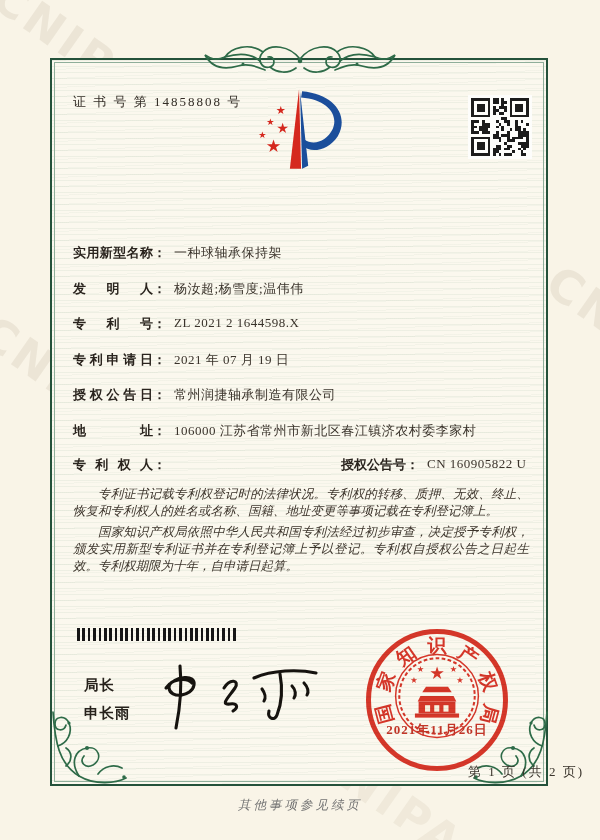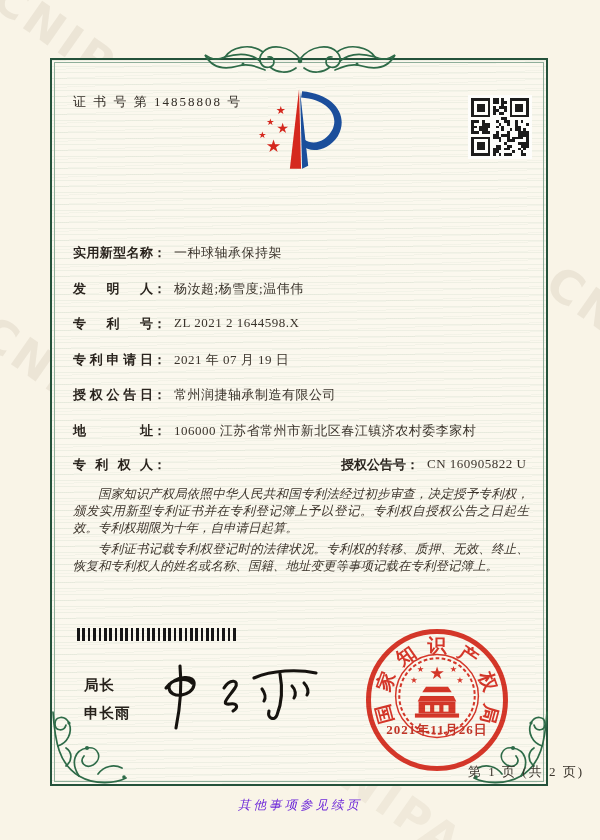--- a/index.html
+++ b/index.html
@@ -73,21 +73,21 @@
   .seal-ringtext span {
     position:absolute; left:50%; top:50%; width:22px; height:22px; margin:-11px 0 0 -11px;
     text-align:center; line-height:22px; font-size:19px; font-weight:bold; color:#d8281c;
   }
   .seal-emblem { position:absolute; left:25px; top:21px; width:92px; height:92px; }
   .seal-date {
     position:absolute; left:0; width:142px; top:92px; text-align:center;
     font-size:13px; font-weight:bold; color:#c3271a; letter-spacing:1px; white-space:nowrap;
   }
   .page-note { position:absolute; left:0; right:16px; top:763px; text-align:right; font-size:13px; color:#3a342c; letter-spacing:2px; }
-  .cont-note { position:absolute; left:0; right:0; top:797px; text-align:center; font-size:12.5px; color:#6d28d9; letter-spacing:3px; font-style:italic; }
+  .cont-note { position:absolute; left:0; right:0; top:797px; text-align:center; font-size:12.5px; color:#737373; letter-spacing:3px; font-style:italic; }
   svg text.star { font-family:"DejaVu Sans",sans-serif; }
 </style>
 </head>
 <body>
 
 <div class="page">
 
   <span class="wm" style="left:-18px; top:14px;">CNIPA</span>
   <span class="wm" style="left:300px; top:98px; color:rgba(185,172,148,.13);">CNIPA</span>
   <span class="wm" style="left:362px; top:238px;">CNIPA</span>
@@ -349,22 +349,22 @@
           <span class="field-colon">：</span>
       </div>
       <div class="grant-group g2">
         <span class="field-label" style="width:auto;margin-left:44px;">授权公告号</span>
           <span class="field-colon">：</span>
         <span class="field-value">CN 160905822 U</span>
       </div>
     </div>
 
     <div class="body-text">
+      <p>专利证书记载专利权登记时的法律状况。专利权的转移、质押、无效、终止、恢复和专利权人的姓名或名称、国籍、地址变更等事项记载在专利登记簿上。</p>
       <p>国家知识产权局依照中华人民共和国专利法经过初步审查，决定授予专利权，颁发实用新型专利证书并在专利登记簿上予以登记。专利权自授权公告之日起生效。专利权期限为十年，自申请日起算。</p>
-      <p>专利证书记载专利权登记时的法律状况。专利权的转移、质押、无效、终止、恢复和专利权人的姓名或名称、国籍、地址变更等事项记载在专利登记簿上。</p>
     </div>
 
     <div class="barcode" id="barcode">
         <div style="width: 2.7px; background: rgb(22, 22, 22);"></div>
         <div style="width: 2.7px; background: transparent;"></div>
         <div style="width: 2.7px; background: rgb(22, 22, 22);"></div>
         <div style="width: 2.7px; background: transparent;"></div>
         <div style="width: 2.7px; background: rgb(22, 22, 22);"></div>
         <div style="width: 2.7px; background: transparent;"></div>
         <div style="width: 2.7px; background: rgb(22, 22, 22);"></div>

